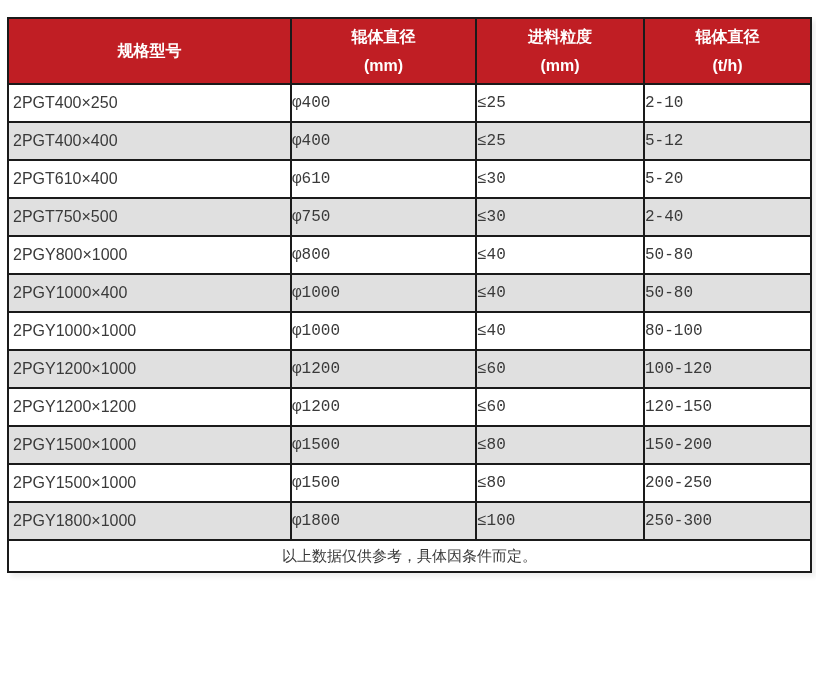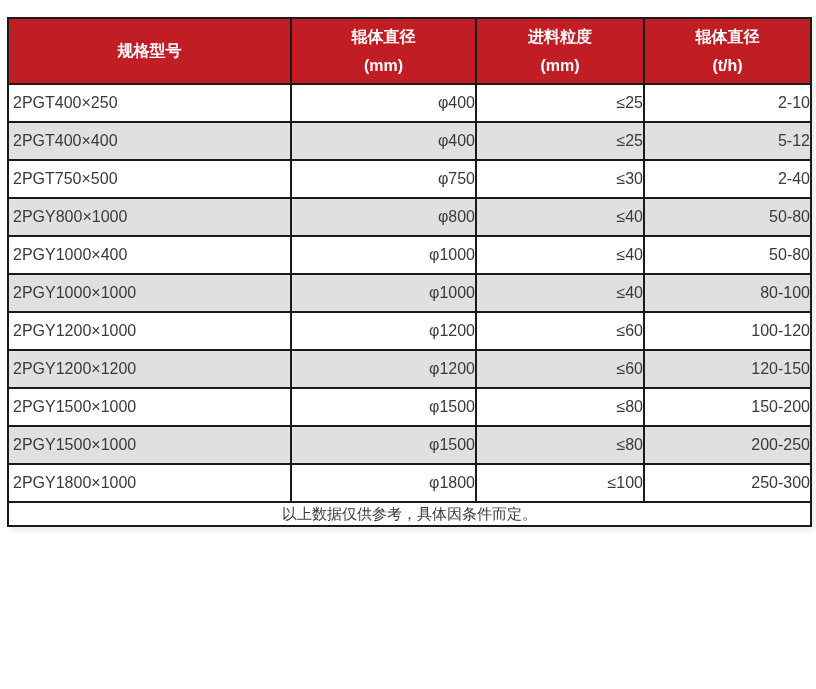--- a/index.html
+++ b/index.html
@@ -57,24 +57,24 @@
     font-size: 16px;
     color: var(--text);
     background: var(--row_bg);
     vertical-align: middle;
     padding: 0;
   }
   tbody td.model {
     text-align: left;
     padding-left: 4px;
   }
-  tbody td.center { text-align: right; }
+  tbody td.center { text-align: left; font-family: Liberation Mono, monospace; }
   tbody tr:nth-child(even) td { background: var(--row_alt_bg); }
   tfoot td {
-    height: 24px;
+    height: 32px;
     font-size: 15px;
     color: var(--text);
     text-align: center;
     vertical-align: middle;
     background: var(--row_bg);
   }
 </style>
 </head>
 <body>
 
@@ -118,20 +118,26 @@
         <td class="model">2PGT400×250</td>
         <td class="center">φ400</td>
         <td class="center">≤25</td>
         <td class="center">2-10</td>
       </tr>
       <tr>
         <td class="model">2PGT400×400</td>
         <td class="center">φ400</td>
         <td class="center">≤25</td>
         <td class="center">5-12</td>
+      </tr>
+      <tr>
+        <td class="model">2PGT610×400</td>
+        <td class="center">φ610</td>
+        <td class="center">≤30</td>
+        <td class="center">5-20</td>
       </tr>
       <tr>
         <td class="model">2PGT750×500</td>
         <td class="center">φ750</td>
         <td class="center">≤30</td>
         <td class="center">2-40</td>
       </tr>
       <tr>
         <td class="model">2PGY800×1000</td>
         <td class="center">φ800</td>

